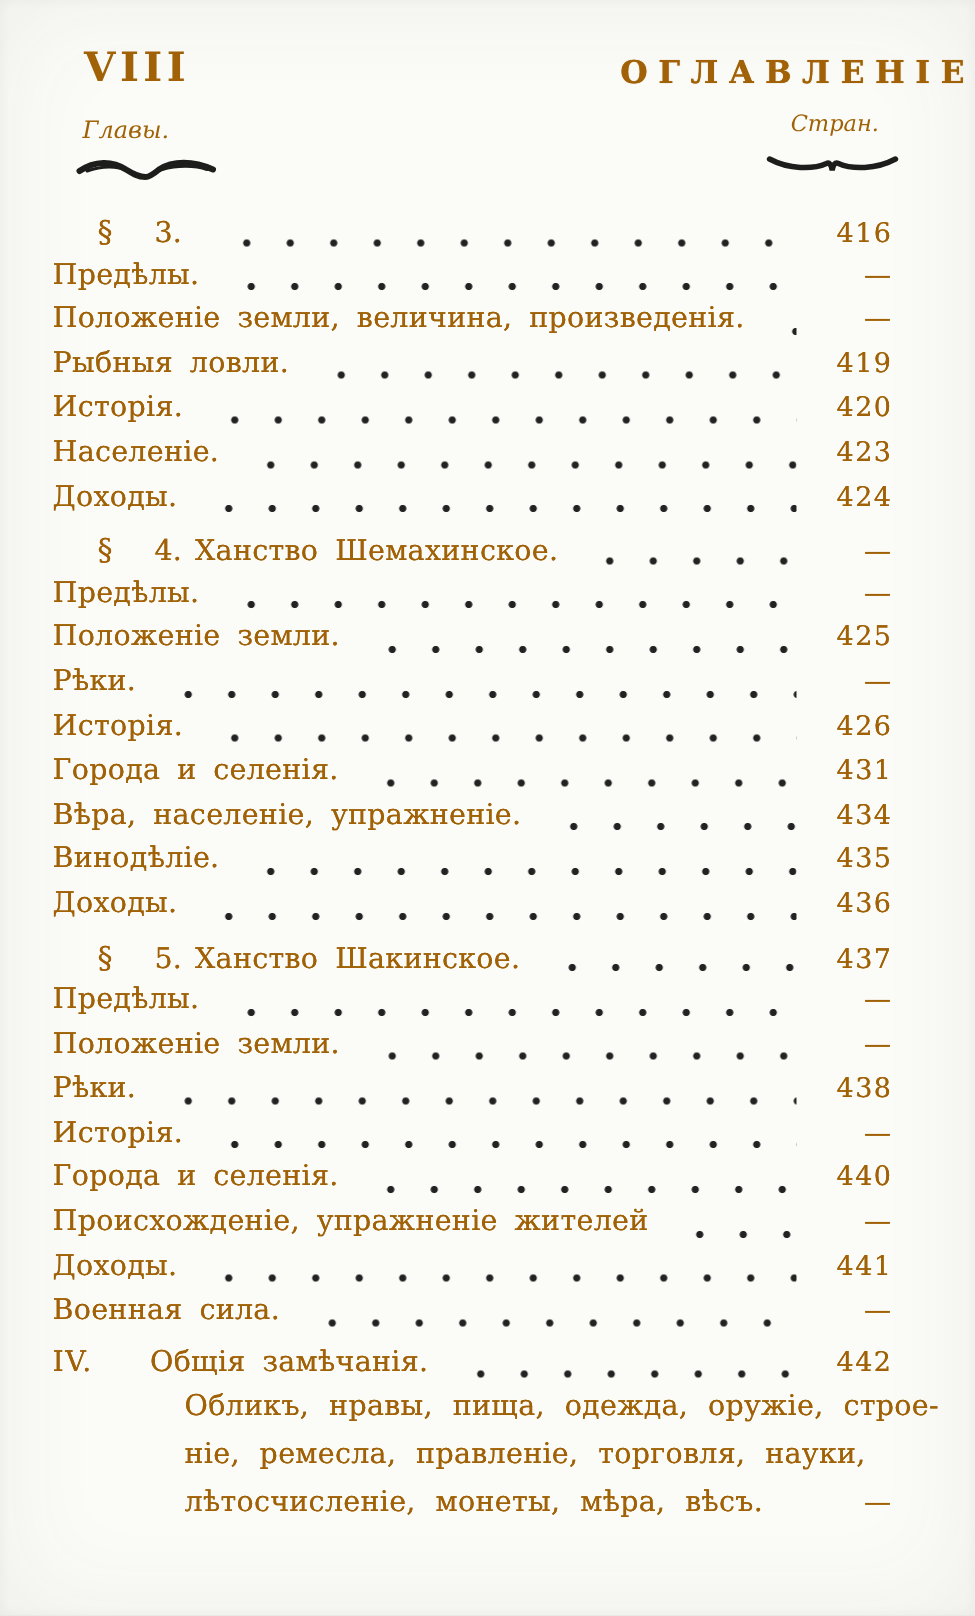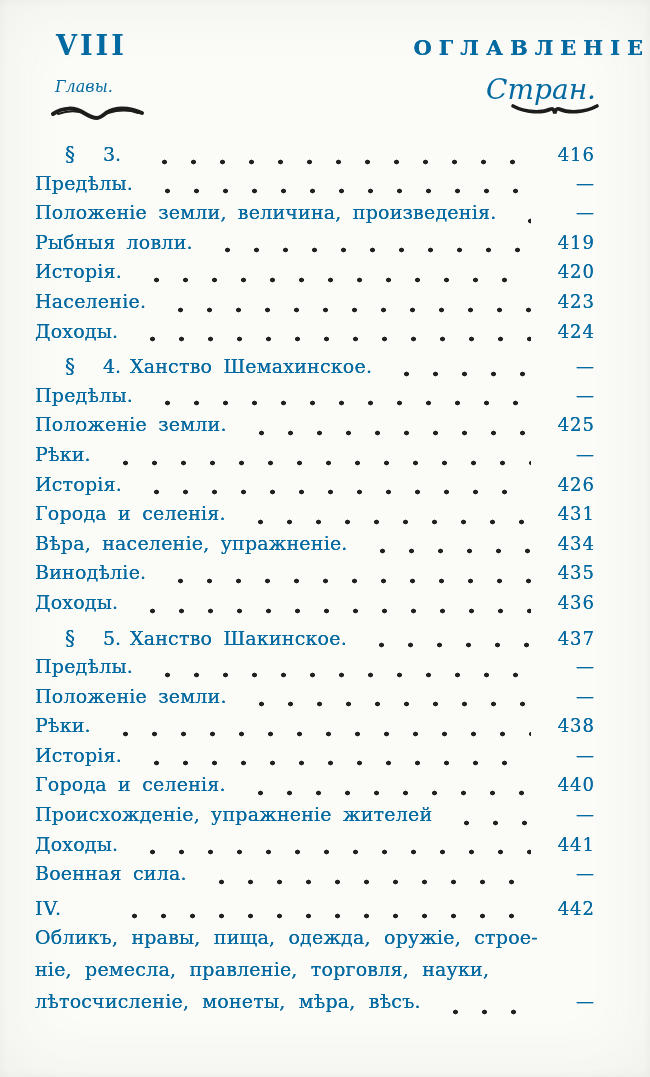--- a/index.html
+++ b/index.html
@@ -7,43 +7,43 @@
     width: 650px; height: 1077px;
     overflow: hidden;
     background: #e8e8e4;
   }
   .page {
     position: relative;
     width: 650px; height: 1077px;
     background: #fbfbf8;
     box-shadow: inset 0 0 70px rgba(70,65,50,.07), inset 0 0 8px rgba(60,60,50,.05);
     font-family: "DejaVu Serif", "Liberation Serif", serif;
-    color: #0369a1;
+    color: #a16207;
     box-sizing: border-box;
   }
   
   .header { position: absolute; top: 0; left: 0; right: 0; height: 137px; }
   .folio {
     position: absolute; left: 56px; top: 30px;
     font-size: 27px; letter-spacing: 3px; font-weight: 600;
   }
   .title {
     position: absolute; left: 0; right: 0; top: 35px;
     text-align: right;
     font-size: 21px; font-weight: 700;
     letter-spacing: 7px; padding-left: 7px;
     text-shadow: 0 0 .5px currentColor;
   }
   .col-left {
     position: absolute; left: 55px; top: 77px;
     font-style: italic; font-size: 16px;
   }
   .col-right {
-    position: absolute; right: 54px; top: 73px;
-    font-style: italic; font-size: 28px;
+    position: absolute; right: 64px; top: 73px;
+    font-style: italic; font-size: 15px;
   }
   .flourish { position: absolute; }
   .flourish-left  { left: 50px; top: 104px; }
   .flourish-right { right: 50px; top: 101px; }
 
   
   .toc {
     position: absolute; top: 137px; left: 35px; right: 55px;
   }
   .row {
@@ -56,21 +56,21 @@
   .row-section, .row-chapter { margin-top: 5px; }
   .row-cont { height: 32px; }
 
   .mark, .num { display: none; flex: 0 0 auto; }
   .row-section .mark { display: inline-block; margin-left: 30px; width: 38px; font-size: 20px; }
   .row-section .num  { display: inline-block; width: 27px; }
   .row-chapter .num  { display: inline-block; width: 65px; letter-spacing: 1px; }
 
   .label { flex: 0 0 auto; word-spacing: 5px; letter-spacing: .2px; }
   .row-item .label { }
-  .row-cont .label { word-spacing: 7px; }
+  .row-cont .label { margin-left: 88px; word-spacing: 7px; }
 
   .dots {
     flex: 1 1 auto;
     height: 6px;
     align-self: flex-end;
     margin: 0 12px 7px 16px;
     background-image: radial-gradient(circle, #222 2.1px, rgba(0,0,0,0) 2.7px);
     background-size: 29px 6px;
     background-position: 4px center;
     background-repeat: repeat-x;
@@ -250,20 +250,21 @@
   </div>
       <div class="row row-item">
 
     <span class="label">Военная сила.</span>
     <span class="dots"></span>
     <span class="pagenum">—</span>
   </div>
       <div class="row row-chapter">
 
     <span class="num">IV.</span>
+    <span class="label">Общія замѣчанія.</span>
     <span class="dots"></span>
     <span class="pagenum">442</span>
   </div>
       <div class="row row-cont">
 
     <span class="label">Обликъ, нравы, пища, одежда, оружіе, строе-</span>
     <span class="dots" style="visibility: hidden;"></span>
     <span class="pagenum"></span>
   </div>
       <div class="row row-cont">

